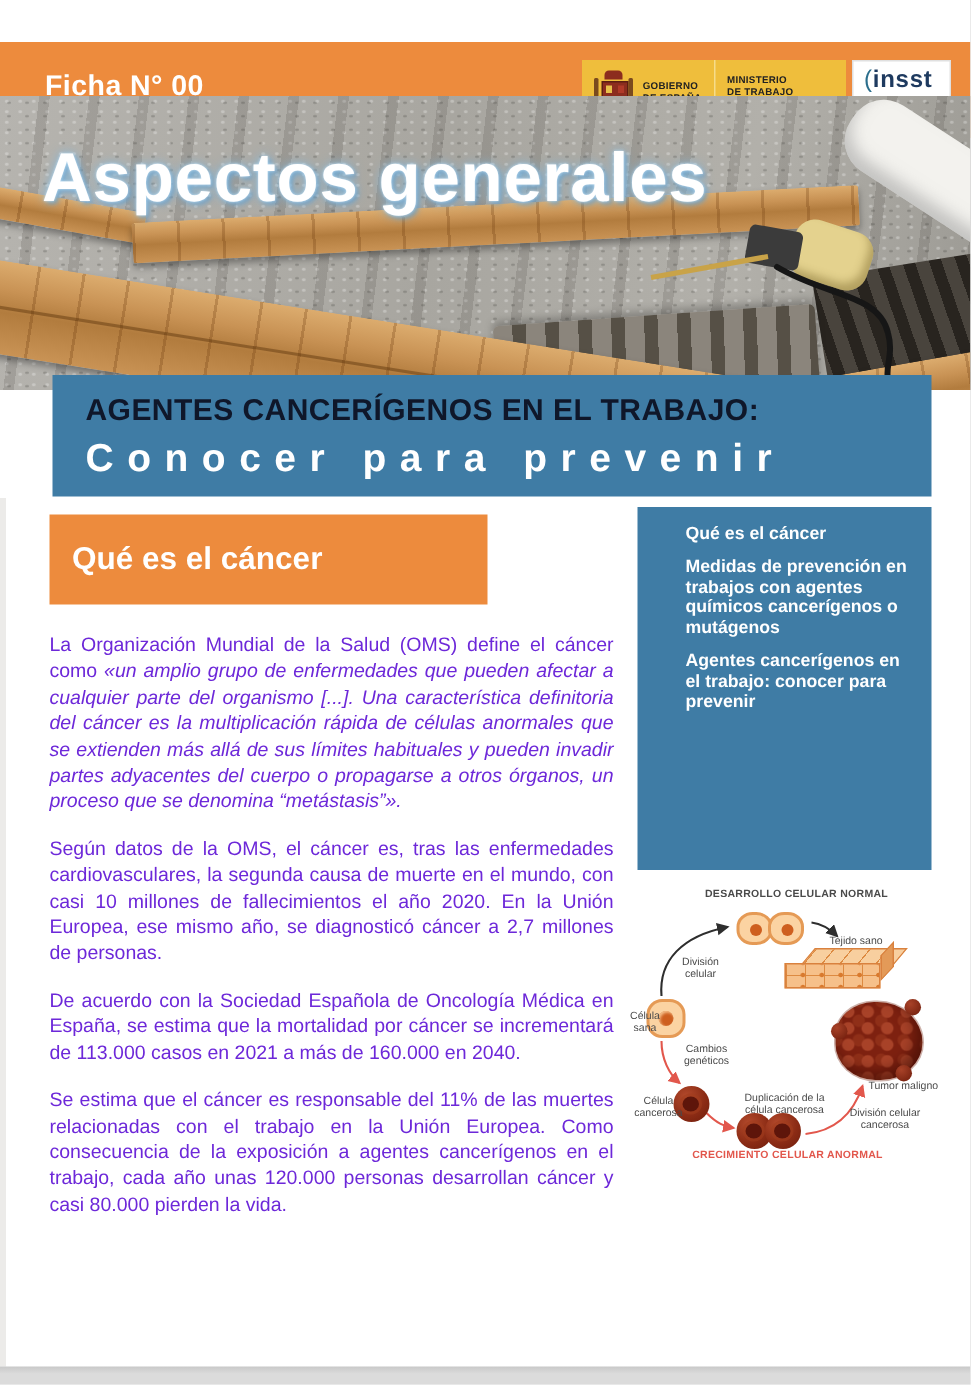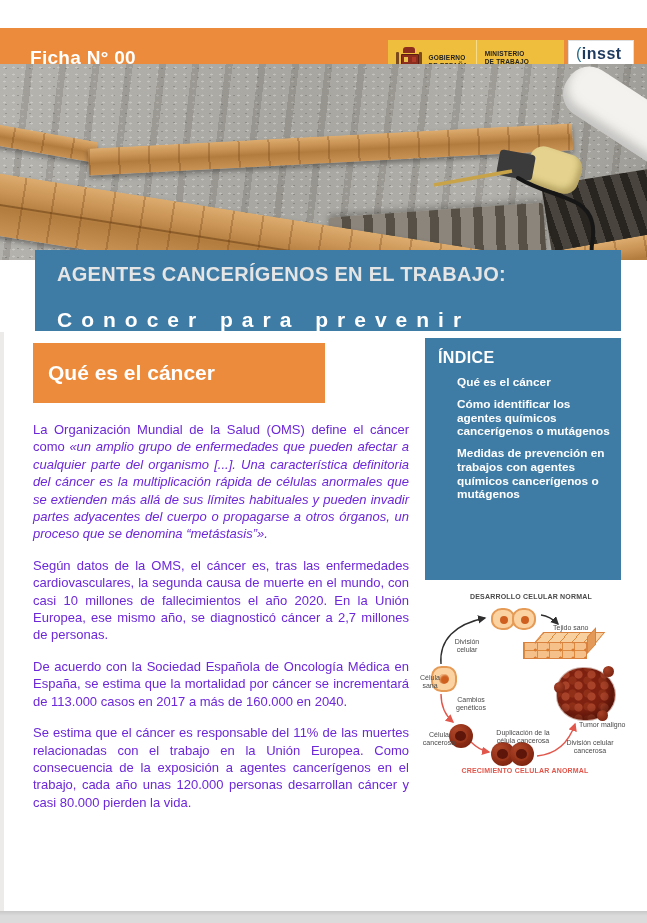--- a/index.html
+++ b/index.html
@@ -64,22 +64,22 @@
   .glove:after{content:"";position:absolute;left:-6px;top:16px;width:18px;height:14px;background:#E4D28E;border-radius:8px;}
   .sprayer{position:absolute;left:498px;top:88px;width:36px;height:26px;background:#3B3B3B;
         border-radius:4px;transform:rotate(10deg);}
   .hero-overlay-svg{position:absolute;left:0;top:0;}
   .hero-title{position:absolute;left:28px;top:27px;color:#ffffff;font-size:46px;font-weight:bold;letter-spacing:.5px;
         text-shadow:0 0 2px #CDE6F7, 0 0 7px rgba(125,184,224,.95), 2px 2px 3px rgba(90,150,200,.65);}
 
   
   .banner{position:absolute;left:35px;top:250px;width:586px;height:81px;background:#3F7CA5;
         box-sizing:border-box;padding:13px 0 0 22px;z-index:5;}
-  .banner-l1{color:#e5e5e5;font-size:20px;font-weight:bold;letter-spacing:.3px;}
-  .banner-l2{color:#ffffff;font-size:21px;font-weight:bold;letter-spacing:9px;margin-top:22px;}
+  .banner-l1{color:#0f172a;font-size:20px;font-weight:bold;letter-spacing:.3px;}
+  .banner-l2{color:#ffffff;font-size:26px;font-weight:bold;letter-spacing:9px;margin-top:4px;}
 
   
   .section-box{position:absolute;left:33px;top:343px;width:292px;height:60px;background:#ED8B3D;
         display:flex;align-items:center;box-sizing:border-box;padding-left:15px;}
   .section-box span{color:#ffffff;font-size:21px;font-weight:bold;}
 
   
   .body-col{position:absolute;left:33px;top:421px;width:376px;color:#6d28d9;
         font-size:13px;line-height:17.4px;text-align:justify;}
   .body-col p{margin:0 0 14px 0;}
@@ -185,43 +185,43 @@
     <div class="plank plank-b"></div>
     <div class="plank plank-c"></div>
     <div class="plank plank-d"></div>
     <div class="sleeve"></div>
     <div class="glove"></div>
     <div class="sprayer"></div>
     <svg class="hero-overlay-svg" width="647" height="196">
       <line x1="434" y1="121" x2="512" y2="107" stroke="#C9A348" stroke-width="3.5"></line>
       <path d="M 518 114 C 552 134, 586 132, 592 158 C 597 176, 586 184, 596 196" stroke="#161616" stroke-width="4" fill="none" stroke-linecap="round"></path>
     </svg>
+    <div class="hero-title">Aspectos generales</div>
   </div>
 
   <div class="banner">
     <div class="banner-l1">AGENTES CANCERÍGENOS EN EL TRABAJO:</div>
     <div class="banner-l2">Conocer para prevenir</div>
   </div>
 
   <div class="section-box">
     <span>Qué es el cáncer</span>
   </div>
 
   <div class="body-col">
     <p><span>La Organización Mundial de la Salud (OMS) define el cáncer como </span><em>«un amplio grupo de enfermedades que pueden afectar a cualquier parte del organismo [...]. Una característica definitoria del cáncer es la multiplicación rápida de células anormales que se extienden más allá de sus límites habituales y pueden invadir partes adyacentes del cuerpo o propagarse a otros órganos, un proceso que se denomina “metástasis”».</em></p>
     <p>Según datos de la OMS, el cáncer es, tras las enfermedades cardiovasculares, la segunda causa de muerte en el mundo, con casi 10 millones de fallecimientos el año 2020. En la Unión Europea, ese mismo año, se diagnosticó cáncer a 2,7 millones de personas.</p>
-    <p>De acuerdo con la Sociedad Española de Oncología Médica en España, se estima que la mortalidad por cáncer se incrementará de 113.000 casos en 2017 a más de 160.000 en 2040.</p>
+    <p>De acuerdo con la Sociedad Española de Oncología Médica en España, se estima que la mortalidad por cáncer se incrementará de 113.000 casos en 2021 a más de 160.000 en 2040.</p>
     <p>Se estima que el cáncer es responsable del 11% de las muertes relacionadas con el trabajo en la Unión Europea. Como consecuencia de la exposición a agentes cancerígenos en el trabajo, cada año unas 120.000 personas desarrollan cáncer y casi 80.000 pierden la vida.</p>
   </div>
 
   <div class="indice">
-    <div class="indice-title">ÍNDICE</div>
     <div class="indice-item">Qué es el cáncer</div>
-    <div class="indice-item">Cómo identificar los agentes químicos cancerígenos o mutágenos</div>
     <div class="indice-item">Medidas de prevención en trabajos con agentes químicos cancerígenos o mutágenos</div>
+    <div class="indice-item">Agentes cancerígenos en el trabajo: conocer para prevenir</div>
 
   </div>
 
   <div class="diagram">
     <div class="dg-label dg-title" style="left:40px;top:3px;width:152px;">DESARROLLO CELULAR NORMAL</div>
 
     <svg width="232" height="200" style="position:absolute;left:0;top:0;">
       <defs>
         <marker id="ah-dark" markerWidth="7" markerHeight="7" refX="5" refY="3" orient="auto">
           <path d="M0,0 L6,3 L0,6 Z" fill="#2E2E2E"></path>

